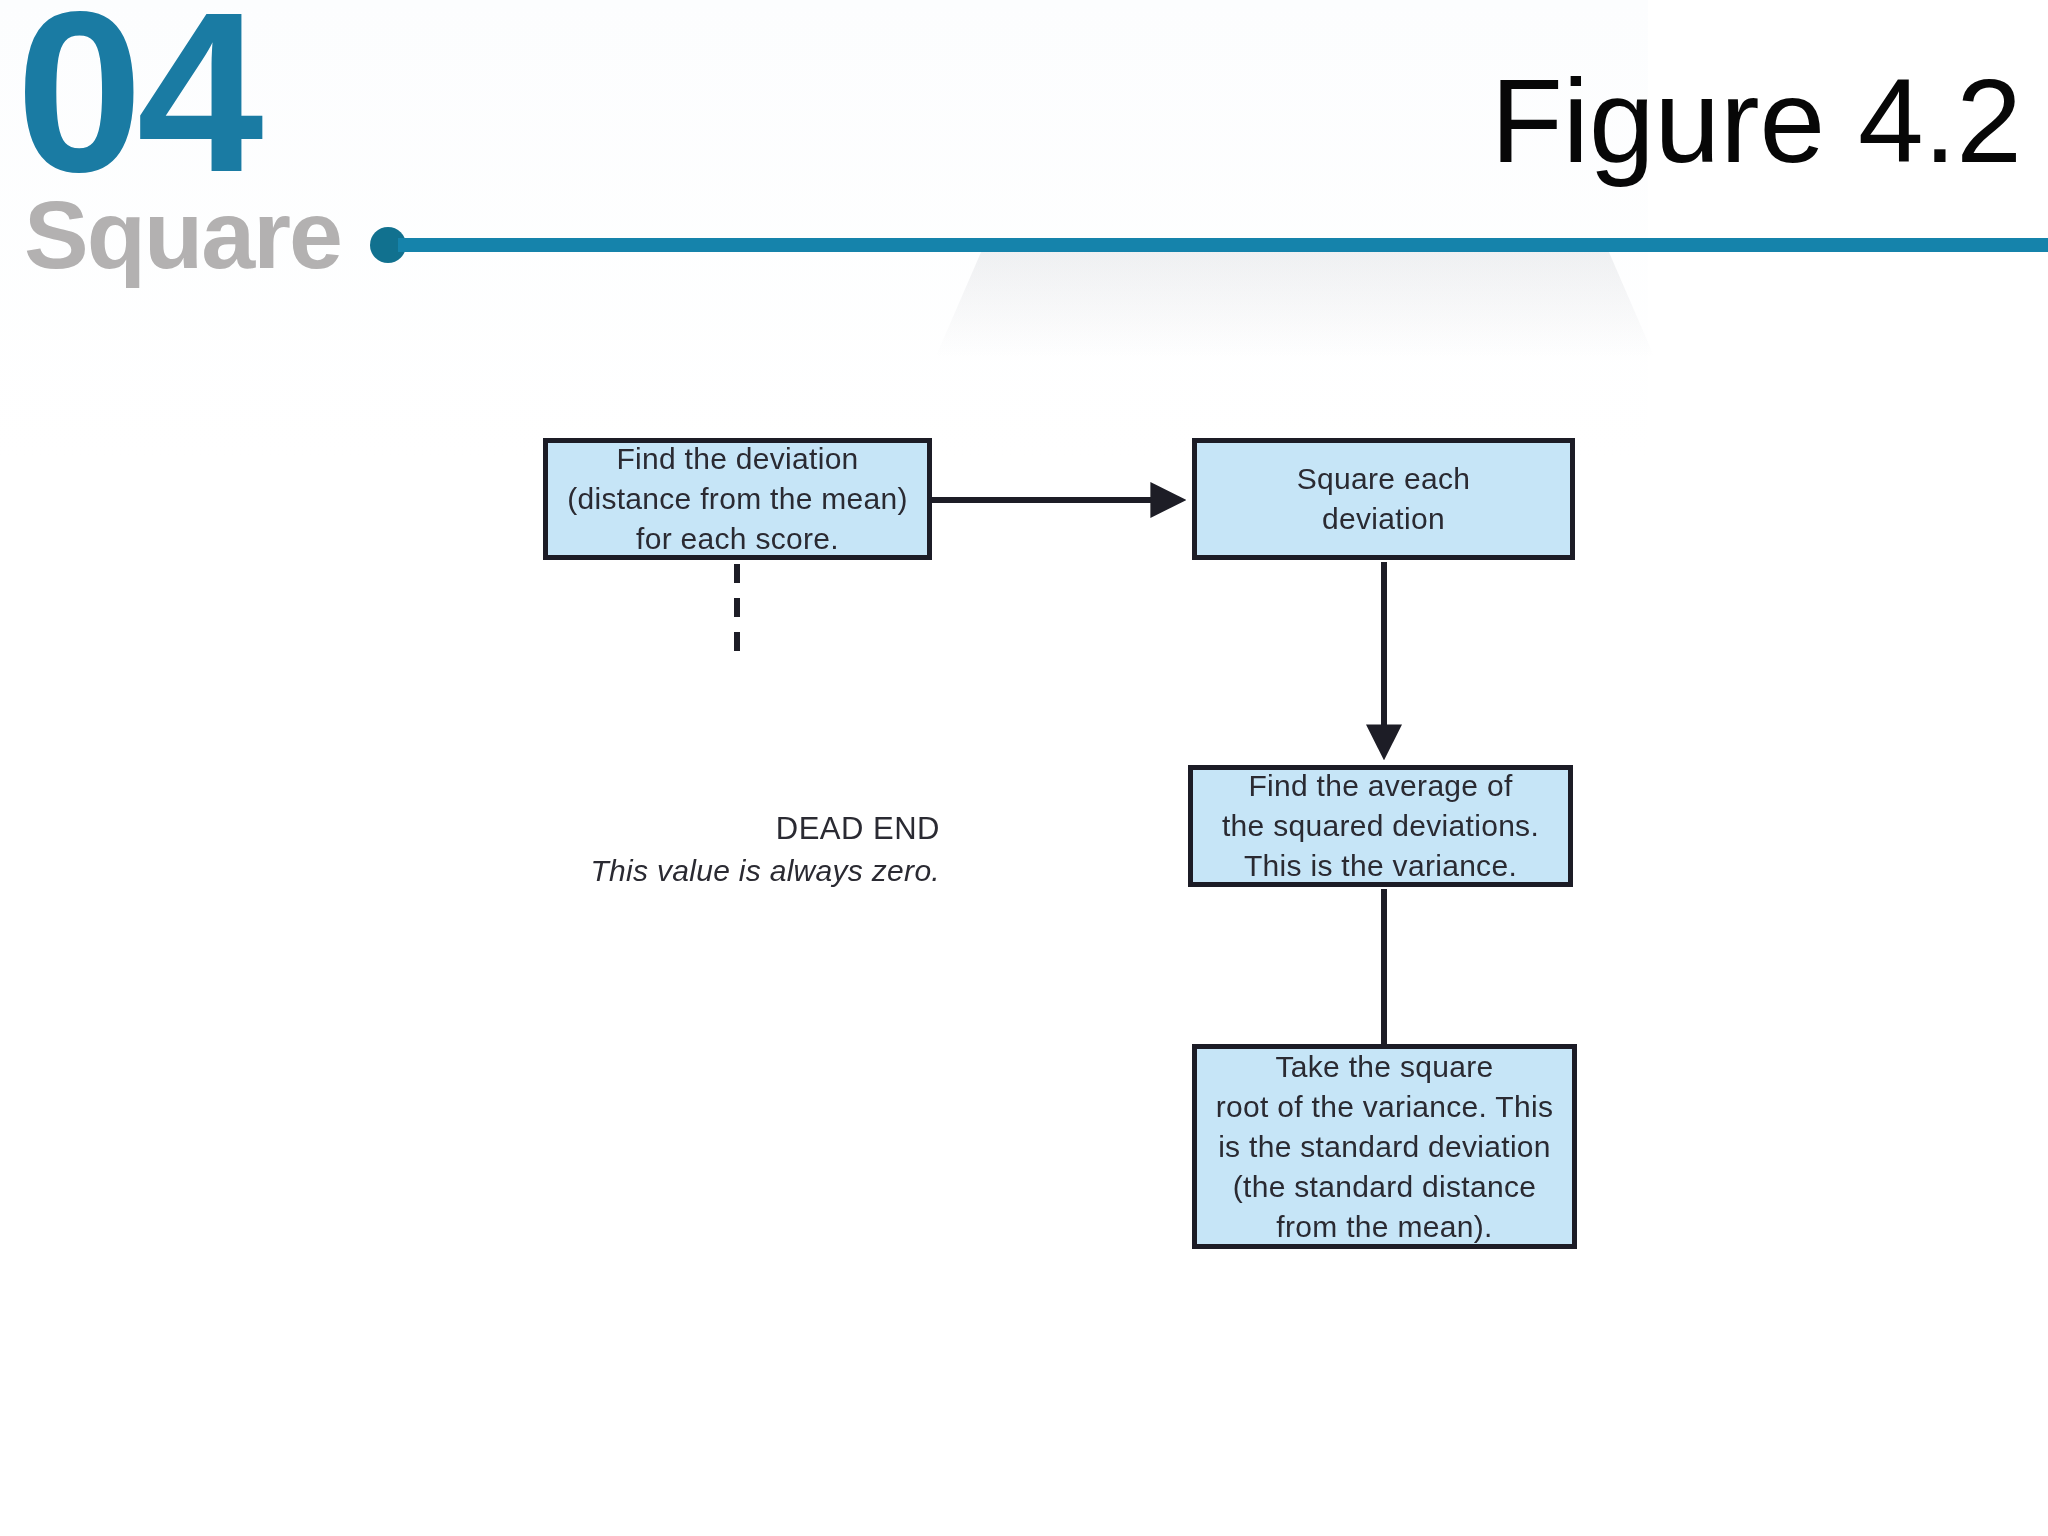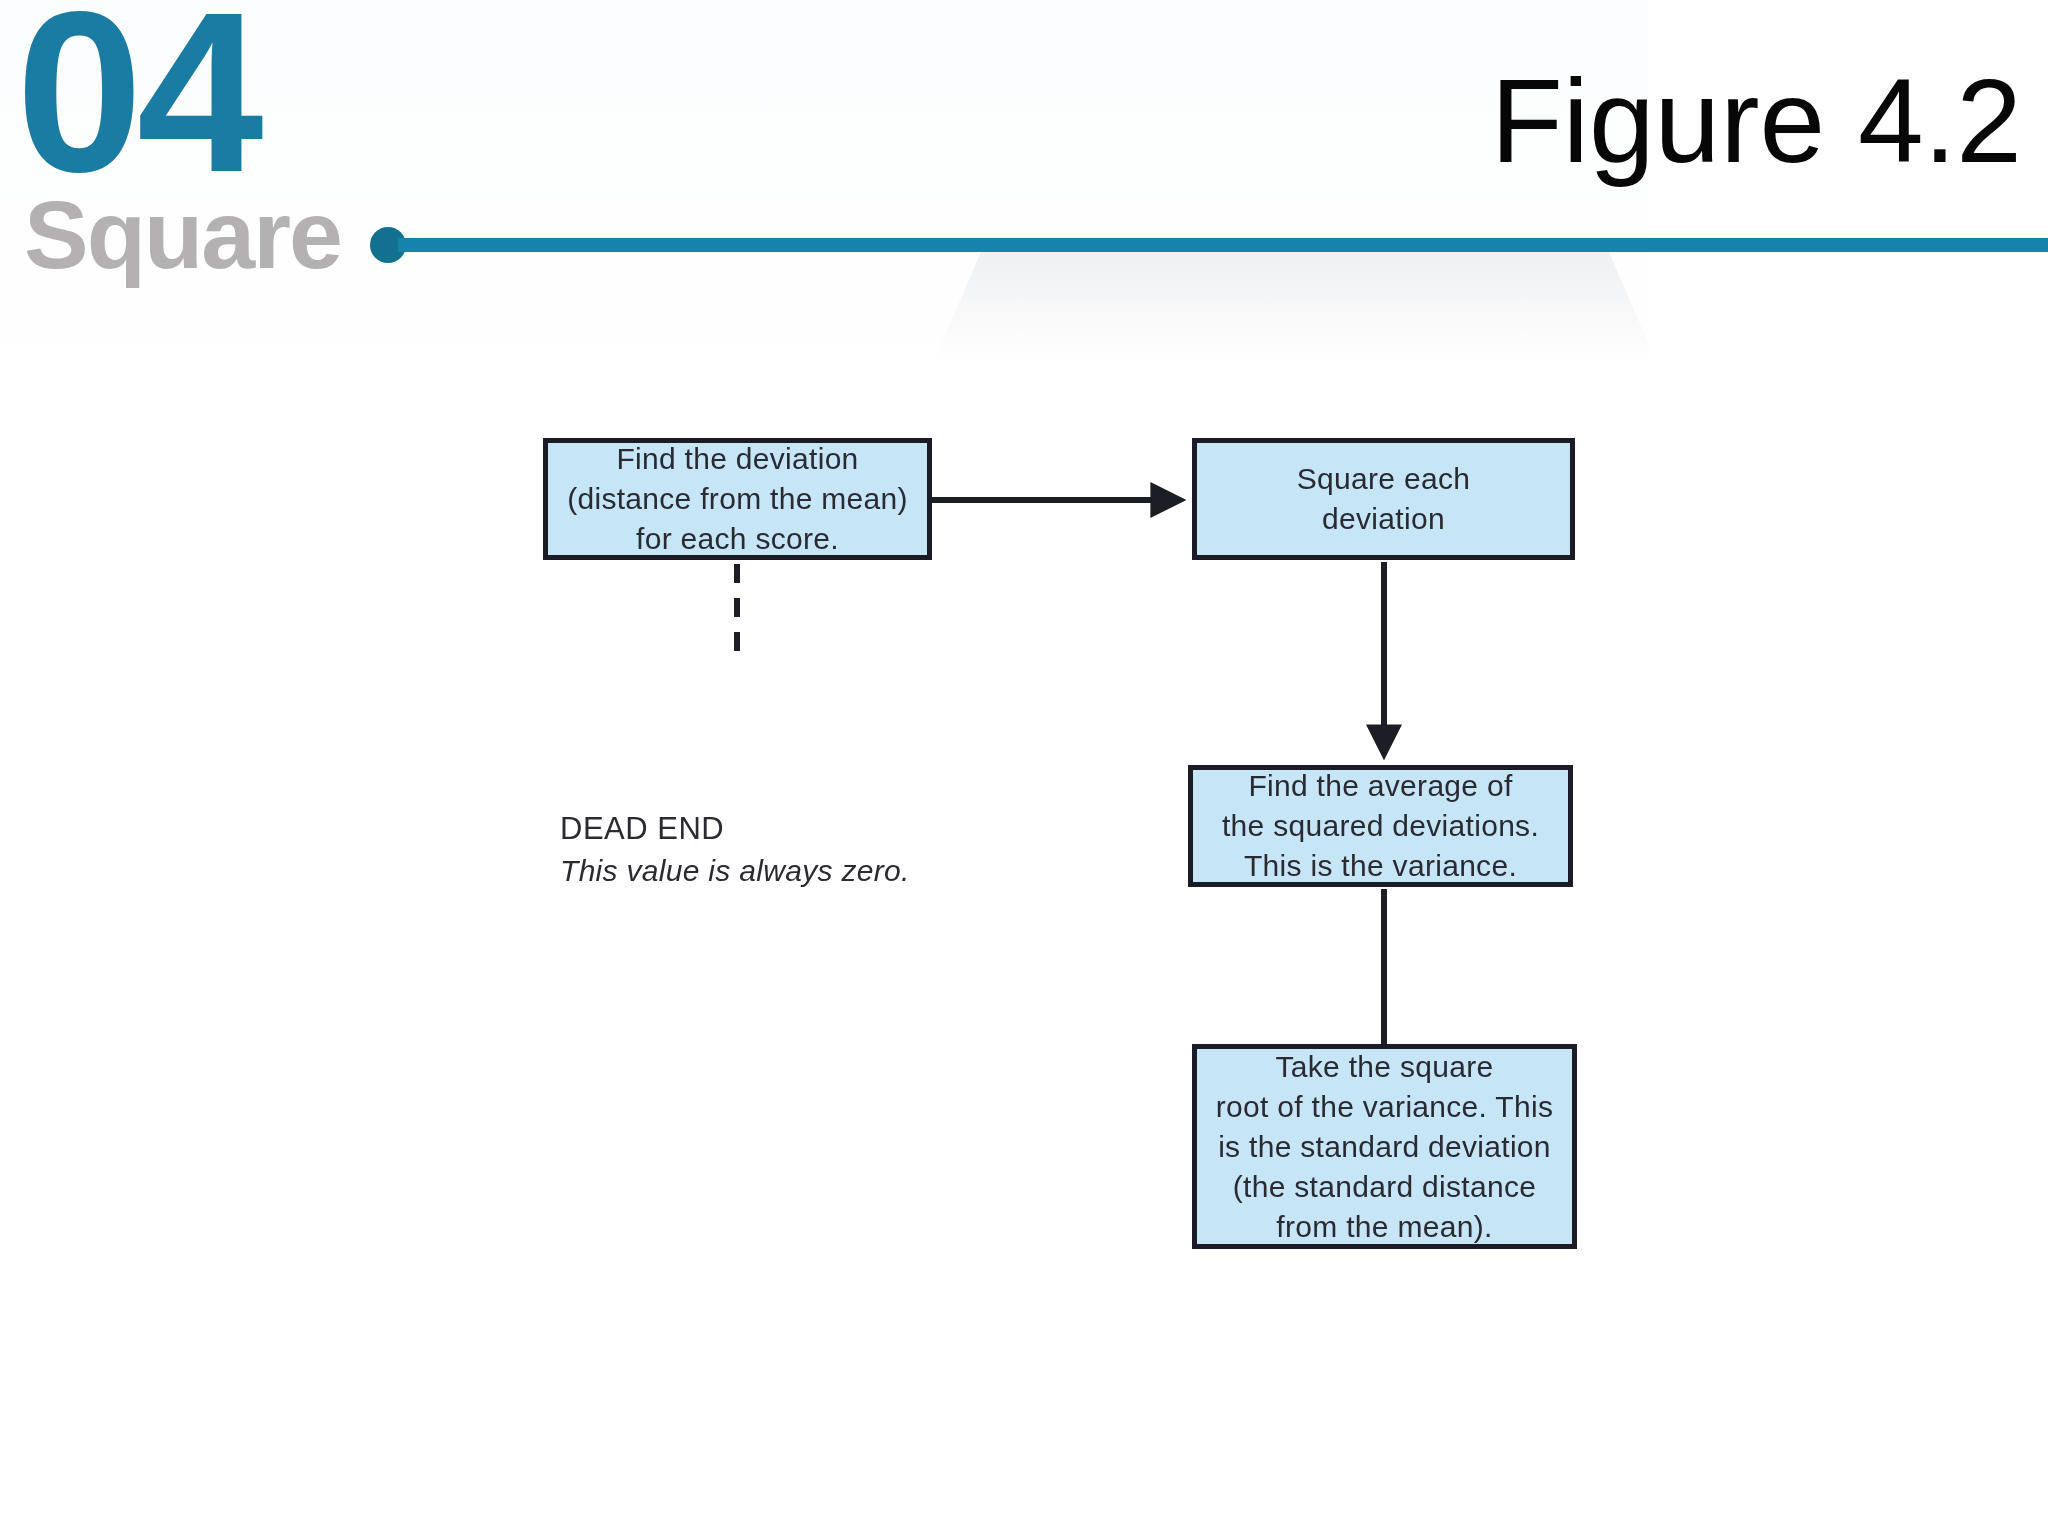--- a/index.html
+++ b/index.html
@@ -86,23 +86,23 @@
   }
   .b1 { left: 543px;  top: 438px;  width: 389px; height: 122px; }
   .b2 { left: 1192px; top: 438px;  width: 383px; height: 122px; }
   .b3 { left: 538px;  top: 655px;  width: 385px; height: 121px; }
   .b4 { left: 1188px; top: 765px;  width: 385px; height: 122px; }
   .b5 { left: 1192px; top: 1044px; width: 385px; height: 205px; }
 
   
   .deadend {
     position: absolute;
-    left: 560px; top: 808px;
+    left: 540px; top: 808px;
     width: 400px;
-    text-align: left;
+    text-align: right;
     color: #2a2a32;
   }
   .deadend-label {
     font-size: 31px;
     line-height: 42px;
     letter-spacing: 0.5px;
   }
   .deadend-note {
     font-size: 30px;
     line-height: 42px;

